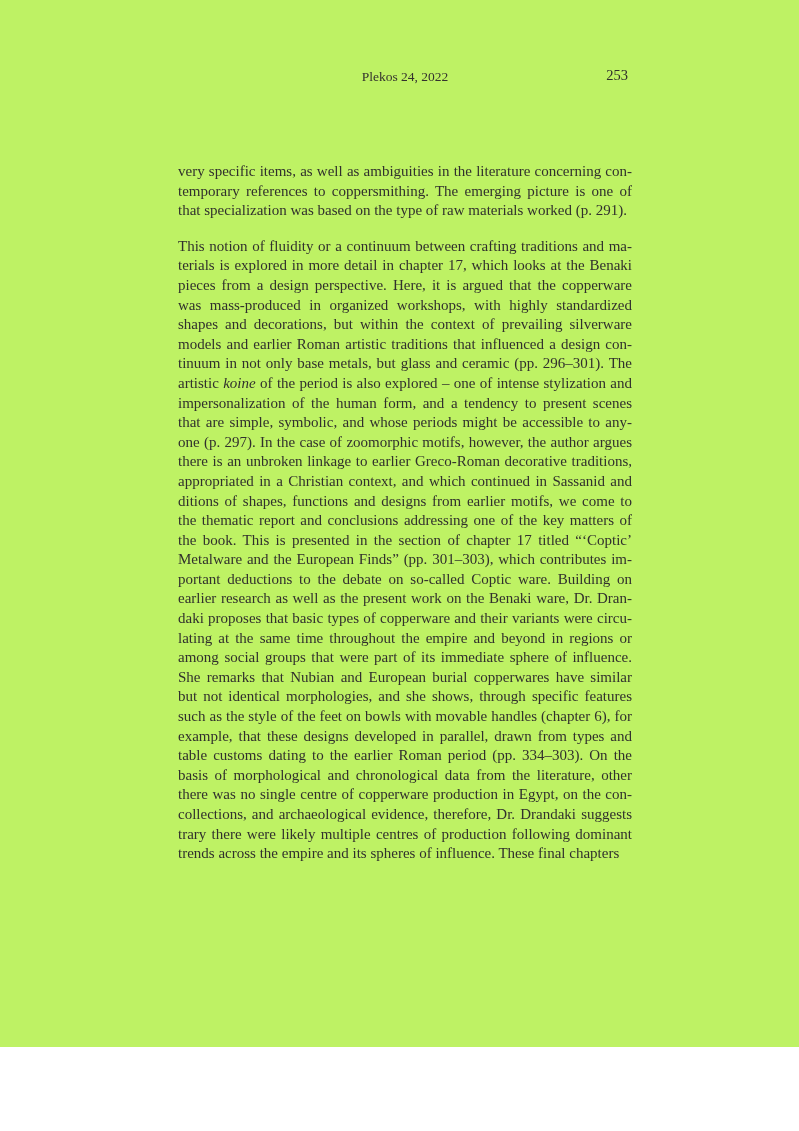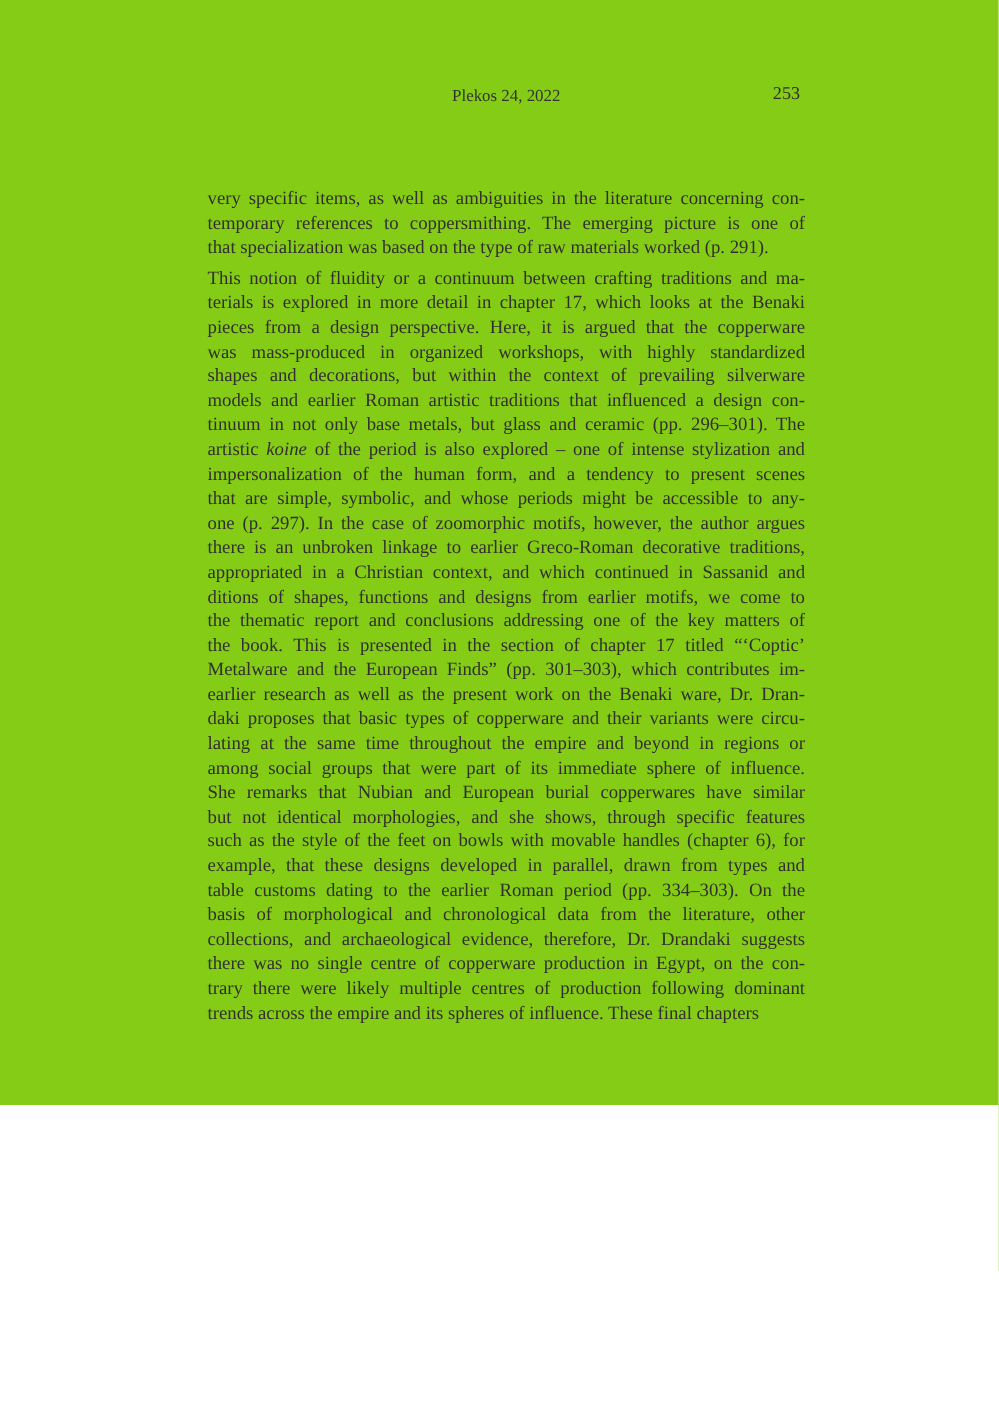--- a/index.html
+++ b/index.html
@@ -3,22 +3,22 @@
 <meta charset="utf-8">
 <style>
   html, body {
     margin: 0;
     padding: 0;
     background: #ffffff;
   }
   .page {
     position: relative;
     width: 799px;
-    height: 884px;
-    background: #84cc16;
+    height: 1047px;
+    background: #bef264;
     overflow: hidden;
     font-family: "Liberation Serif", "DejaVu Serif", serif;
     color: #31302d;
   }
   .text-block {
     position: absolute;
     left: 162px;
     top: 0;
     width: 486px;
   }
@@ -28,35 +28,35 @@
     top: 70px;
     width: 100%;
     height: 18px;
     font-size: 13.5px;
     line-height: 14px;
     text-align: center;
     color: #34322e;
   }
   .page-number {
     position: absolute;
-    right: 8px;
+    right: 20px;
     top: -2px;
     font-size: 14.5px;
     line-height: 14px;
     color: #2f2e2b;
   }
   .body-text {
     position: absolute;
     left: 0;
     top: 146px;
     width: 486px;
     font-size: 15px;
     line-height: 19.6px;
   }
-  .paragraph { margin: 4px; }
+  .paragraph { margin: 16px; }
   .paragraph + .paragraph { margin-top: 5px; }
   .line {
     text-align: justify;
     text-align-last: justify;
     white-space: normal;
   }
   .line.last {
     text-align-last: left;
   }
   .line i { font-style: italic; }
@@ -87,30 +87,31 @@
           <div class="line">artistic <i>koine</i> of the period is also explored – one of intense stylization and</div>
           <div class="line">impersonalization of the human form, and a tendency to present scenes</div>
           <div class="line">that are simple, symbolic, and whose periods might be accessible to any-</div>
           <div class="line">one (p. 297). In the case of zoomorphic motifs, however, the author argues</div>
           <div class="line">there is an unbroken linkage to earlier Greco-Roman decorative traditions,</div>
           <div class="line">appropriated in a Christian context, and which continued in Sassanid and</div>
           <div class="line">ditions of shapes, functions and designs from earlier motifs, we come to</div>
           <div class="line">the thematic report and conclusions addressing one of the key matters of</div>
           <div class="line">the book. This is presented in the section of chapter 17 titled “‘Coptic’</div>
           <div class="line">Metalware and the European Finds” (pp. 301–303), which contributes im-</div>
+          <div class="line">portant deductions to the debate on so-called Coptic ware. Building on</div>
           <div class="line">earlier research as well as the present work on the Benaki ware, Dr. Dran-</div>
           <div class="line">daki proposes that basic types of copperware and their variants were circu-</div>
           <div class="line">lating at the same time throughout the empire and beyond in regions or</div>
           <div class="line">among social groups that were part of its immediate sphere of influence.</div>
           <div class="line">She remarks that Nubian and European burial copperwares have similar</div>
           <div class="line">but not identical morphologies, and she shows, through specific features</div>
           <div class="line">such as the style of the feet on bowls with movable handles (chapter 6), for</div>
           <div class="line">example, that these designs developed in parallel, drawn from types and</div>
           <div class="line">table customs dating to the earlier Roman period (pp. 334–303). On the</div>
           <div class="line">basis of morphological and chronological data from the literature, other</div>
+          <div class="line">there was no single centre of copperware production in Egypt, on the con-</div>
           <div class="line">collections, and archaeological evidence, therefore, Dr. Drandaki suggests</div>
-          <div class="line">there was no single centre of copperware production in Egypt, on the con-</div>
           <div class="line">trary there were likely multiple centres of production following dominant</div>
           <div class="line last">trends across the empire and its spheres of influence. These final chapters</div>
         </div>
       </div>
   </div>
 </div>
 
 </body></html>

